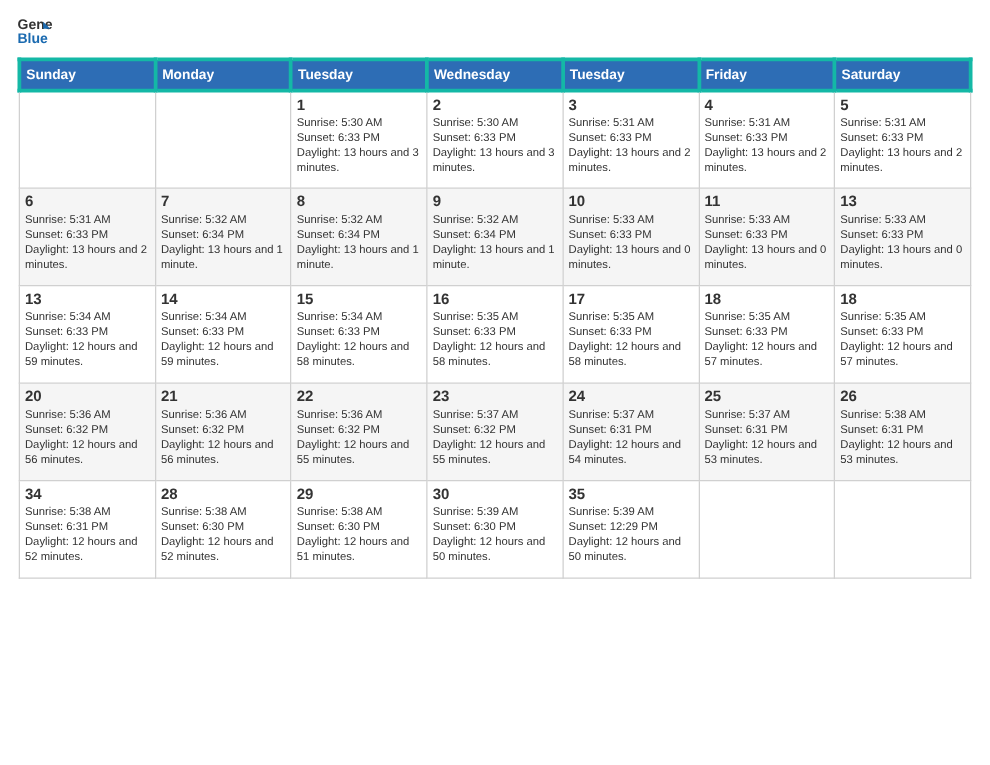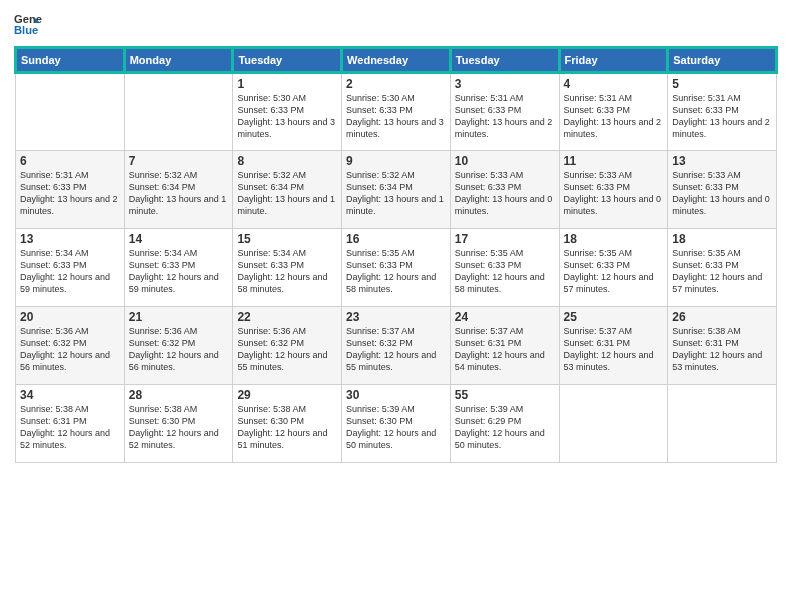--- a/index.html
+++ b/index.html
@@ -331,23 +331,23 @@
 and 51 minutes.</div>
           </td>
           <td>
             <span class="day-number">30</span>
             <div class="day-info">Sunrise: 5:39 AM
 Sunset: 6:30 PM
 Daylight: 12 hours
 and 50 minutes.</div>
           </td>
           <td>
-            <span class="day-number">55</span>
+            <span class="day-number">35</span>
             <div class="day-info">Sunrise: 5:39 AM
-Sunset: 6:29 PM
+Sunset: 12:29 PM
 Daylight: 12 hours
 and 50 minutes.</div>
           </td>
           <td class="empty-cell"></td>
           <td class="empty-cell"></td>
         </tr>
       </tbody>
   </table>
 </div>
 

